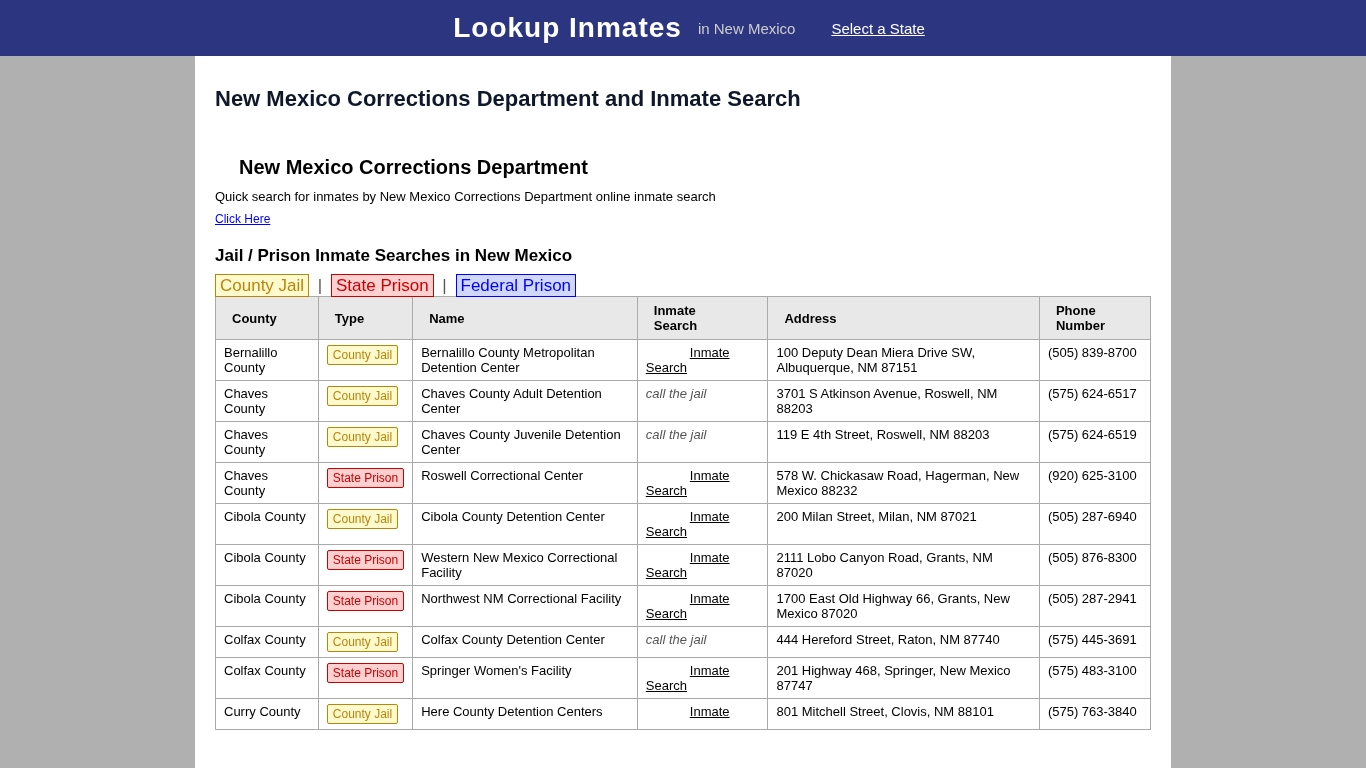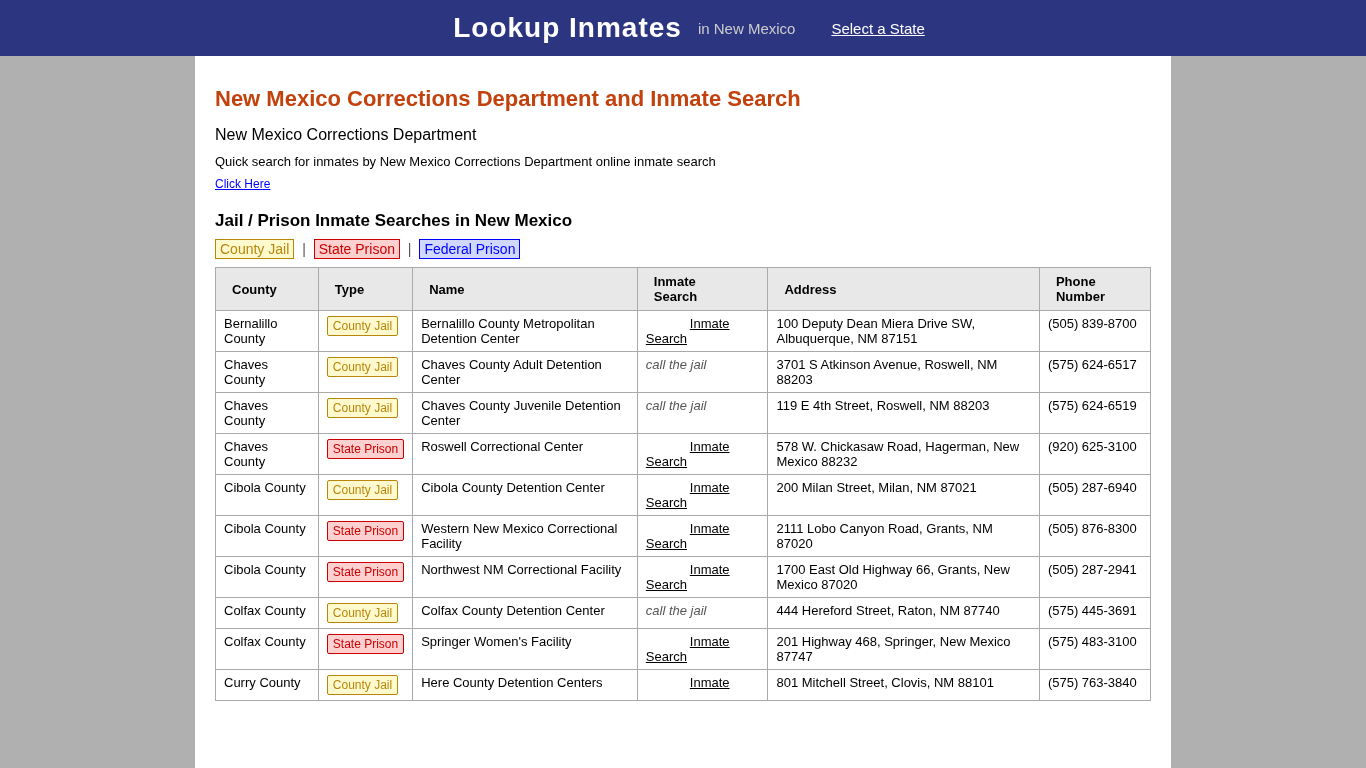--- a/index.html
+++ b/index.html
@@ -41,49 +41,49 @@
     }
     #content-wrapper {
       background-color: #fff;
       margin: 0 195px;
       padding: 30px 20px 40px 20px;
       min-height: 720px;
     }
     #page-title {
       font-size: 22px;
       font-weight: bold;
-      margin-bottom: 14px;
-      color: #c2410c;
+      margin-bottom: 44px;
+      color: #0f172a;
     }
     #section-title {
-      font-size: 16px;
-      font-weight: normal;
+      font-size: 20px;
+      font-weight: bold;
       margin-bottom: 10px;
+      margin-left: 24px;
     }
     #section-desc {
       font-size: 13px;
       margin-bottom: 6px;
       color: #000;
     }
     #click-here-link {
       color: #00f;
       text-decoration: underline;
       cursor: pointer;
       font-size: 12px;
       display: inline-block;
       margin-bottom: 20px;
     }
     #jail-section-title {
       font-size: 17px;
       font-weight: bold;
       margin-bottom: 10px;
     }
     .legend {
-      margin-bottom: 10px;
-      font-size: 14px;
+      font-size: 17px;
     }
     .legend-county {
       color: #b8860b;
       background-color: #fffacd;
       border: 1px solid #b8860b;
       padding: 1px 4px;
     }
     .legend-state {
       color: #c00;
       background-color: #ffd0d0;

